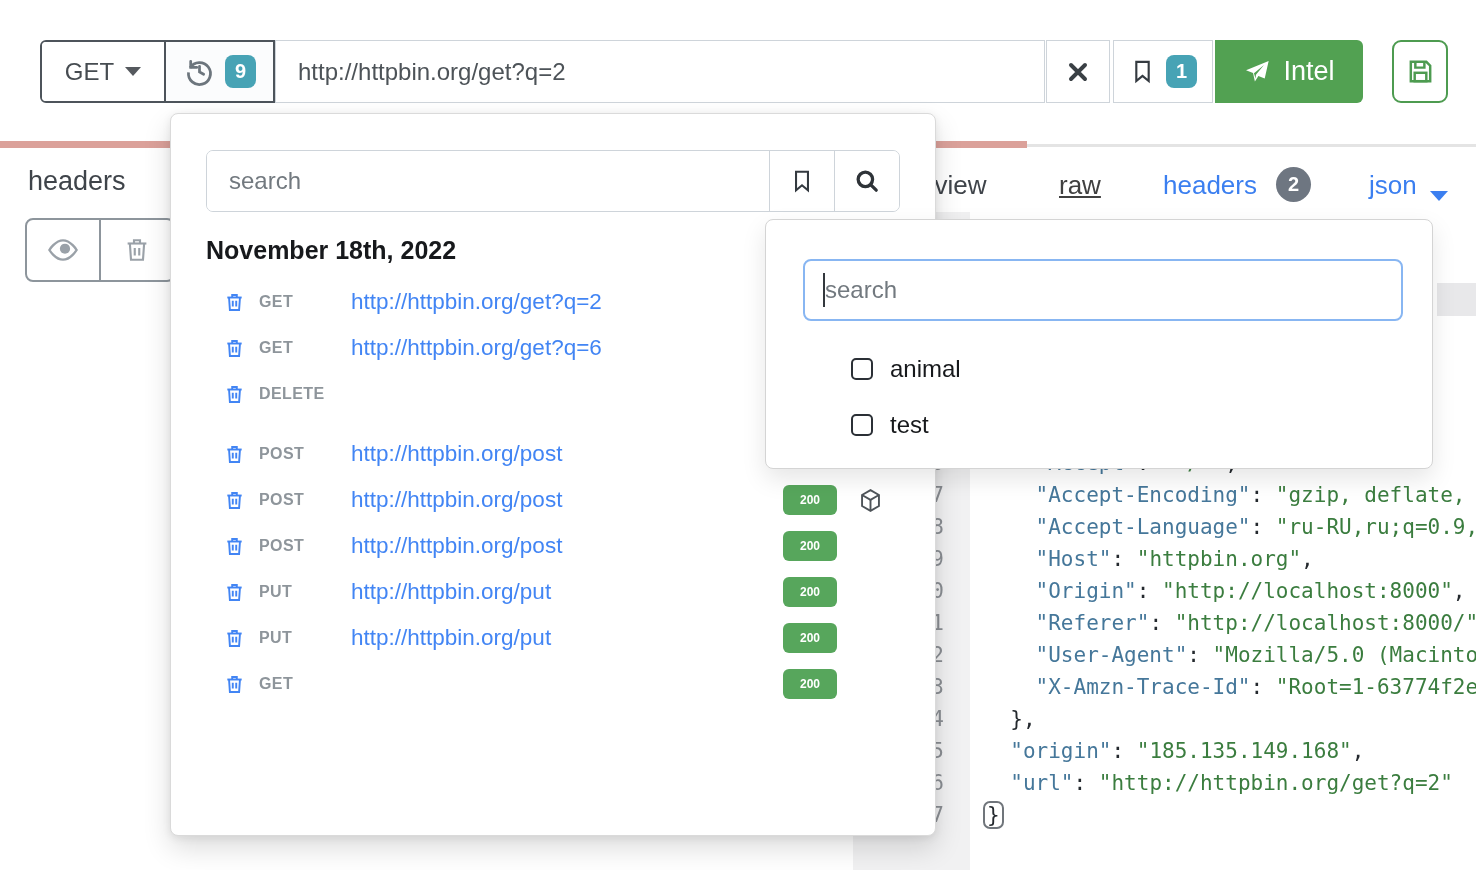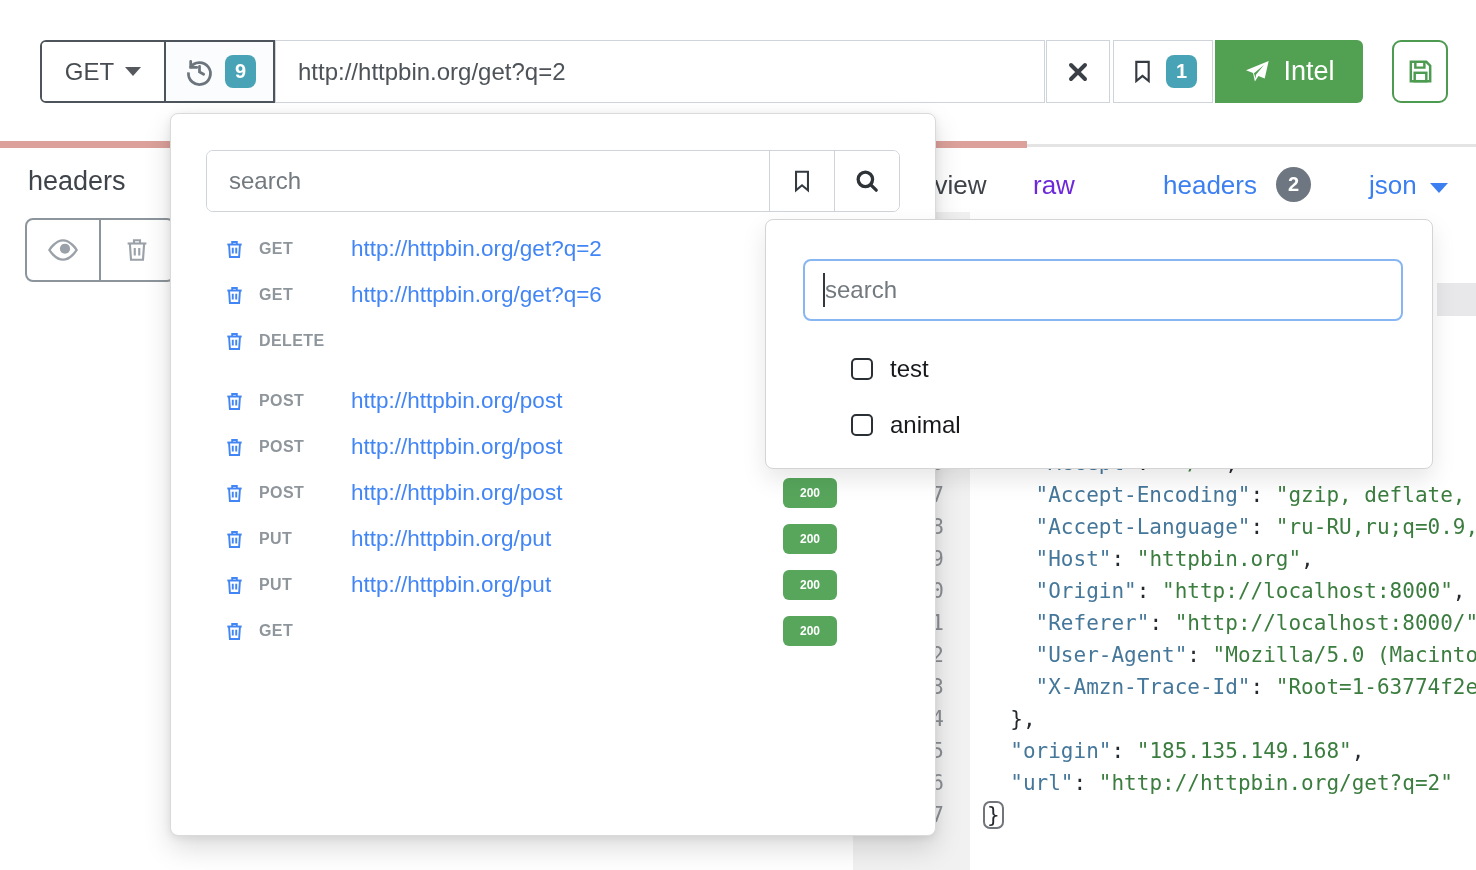--- a/index.html
+++ b/index.html
@@ -41,26 +41,26 @@
   
   .lp-title { left:28px; top:166px; font-size:27px; color:#3f444a; }
   .lp-btns  { left:25px; top:218px; width:150px; height:64px; border:2px solid #8d959c;
     border-radius:8px; display:flex; background:#fff; }
   .lp-btn { flex:1; display:flex; align-items:center; justify-content:center; color:#9aa1a8; cursor:pointer; }
   .lp-btn:first-child { border-right:2px solid #8d959c; }
 
   
   .tab { position:absolute; top:170px; font-size:26px; cursor:pointer; }
   .tab-preview { left:897px; color:#3f444a; }
-  .tab-raw { left:1033px; color:#6d28d9; }
+  .tab-raw { left:1059px; color:#404040;text-decoration:underline; }
   .tab-headers { left:1163px; color:#3b7ff0; }
   .tab-badge { left:1276px; top:167px; width:35px; height:35px; border-radius:50%;
     background:#6e7681; color:#fff; font-size:20px; font-weight:700;
     display:flex; align-items:center; justify-content:center; }
-  .tab-json { left:1369px; color:#3b7ff0; display:flex; align-items:center; gap:13px; }
+  .tab-json { left:1369px; color:#3b7ff0; display:flex; align-items:flex-end; gap:13px; }
   .caret-blue { width:0; height:0; border-left:9px solid transparent; border-right:9px solid transparent;
     border-top:10px solid #3b7ff0; margin-top:4px; }
 
   
   .gutter { left:853px; top:212px; width:117px; height:658px; background:#f1f1f2; }
   .code-lines { left:853px; top:447px; z-index:1; }
   .cl { height:32px; display:flex; align-items:center;
     font-family:"DejaVu Sans Mono", monospace; font-size:21px; }
   .cl .num { width:117px; padding-right:26px; text-align:right; color:#8b8f94; flex:none; }
   .cl .code { padding-left:15px; white-space:pre; }
@@ -262,20 +262,21 @@
     <div class="sg-btn">
       <span>
         <svg width="28" height="28" viewBox="0 0 24 24" fill="none" stroke="#2e3338" stroke-width="2.8" stroke-linecap="round">
             <circle cx="10.6" cy="10.6" r="6.2"></circle>
             <path d="M15.3 15.3l4.6 4.6"></path>
           </svg>
       </span>
     </div>
   </div>
   <div id="history-groups">
+      <div class="h-date">November 18th, 2022</div>
       <div class="h-rows">
         <div class="h-row">
           <span class="h-trash">
             <svg width="23" height="23" viewBox="0 0 24 24" fill="none" stroke="#4285f4" stroke-width="2">
               <path d="M4.5 6.8h15"></path>
               <path d="M6.3 6.8l.9 13h9.6l.9-13"></path>
               <path d="M9.6 6.5V4.2h4.8v2.3"></path>
               <path d="M10.2 10.3v6M13.8 10.3v6"></path>
             </svg>
           </span>
@@ -403,20 +404,20 @@
 </div>
 
 <div class="abs labels-panel">
   <div class="labels-search">
     <span class="caret-bar"></span>
     <span class="labels-placeholder">search</span>
   </div>
   <div id="label-options">
       <div class="label-option">
         <span class="checkbox"></span>
-        <span class="label-text">test</span>
+        <span class="label-text">animal</span>
       </div>
       <div class="label-option">
         <span class="checkbox"></span>
-        <span class="label-text">animal</span>
+        <span class="label-text">test</span>
       </div>
     </div>
 </div>
 
 </body></html>

